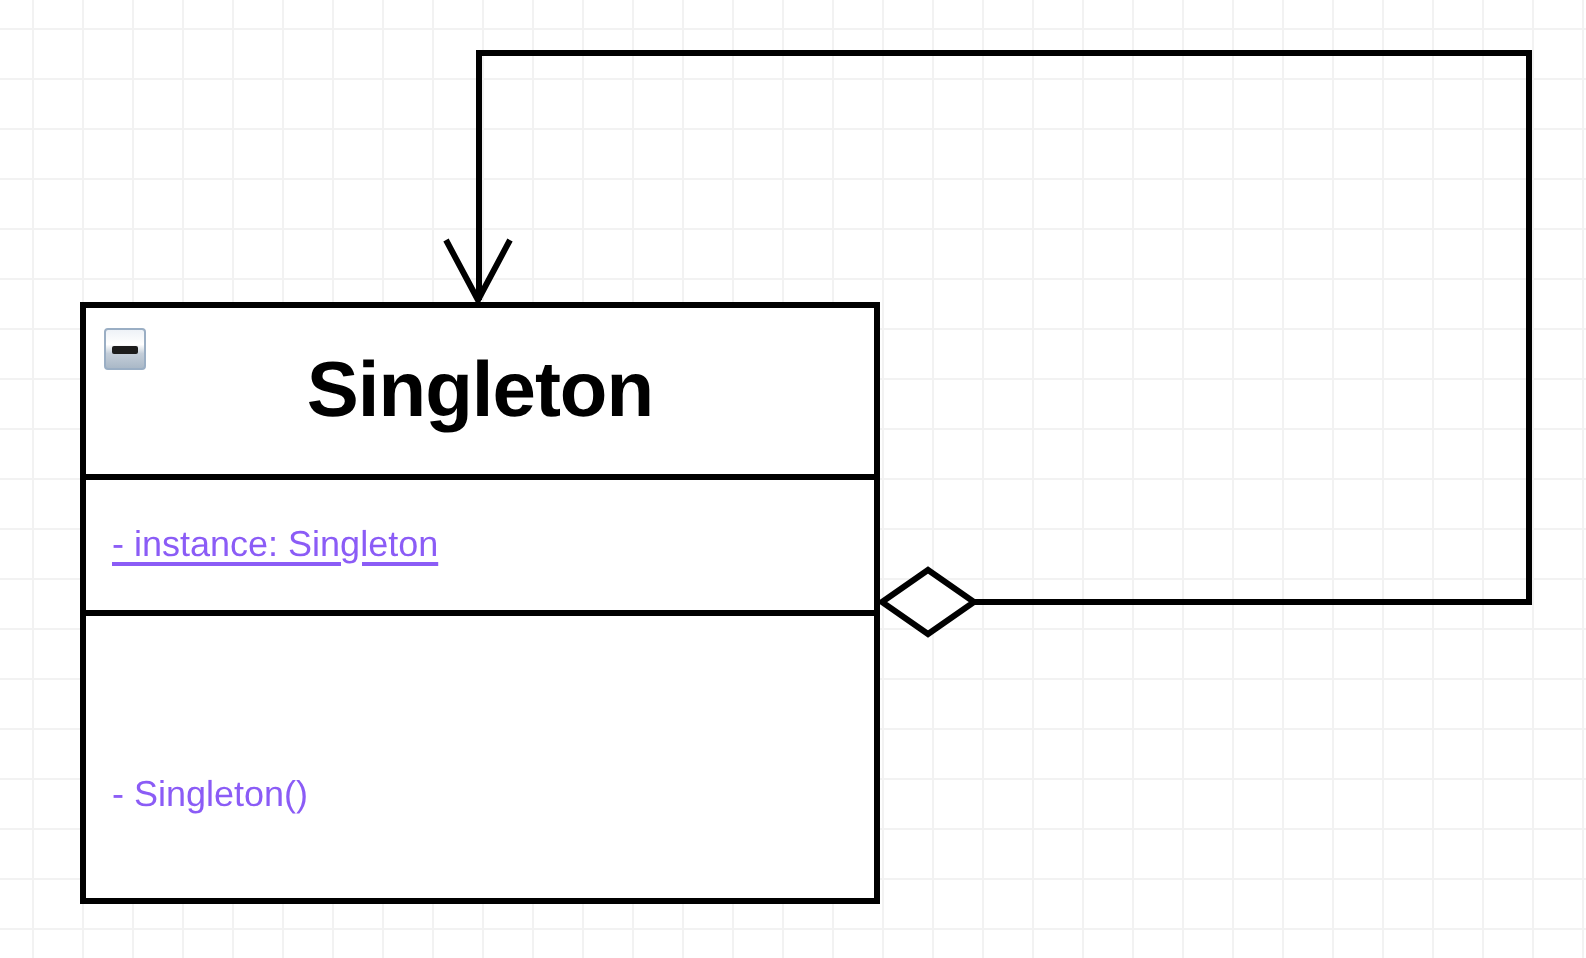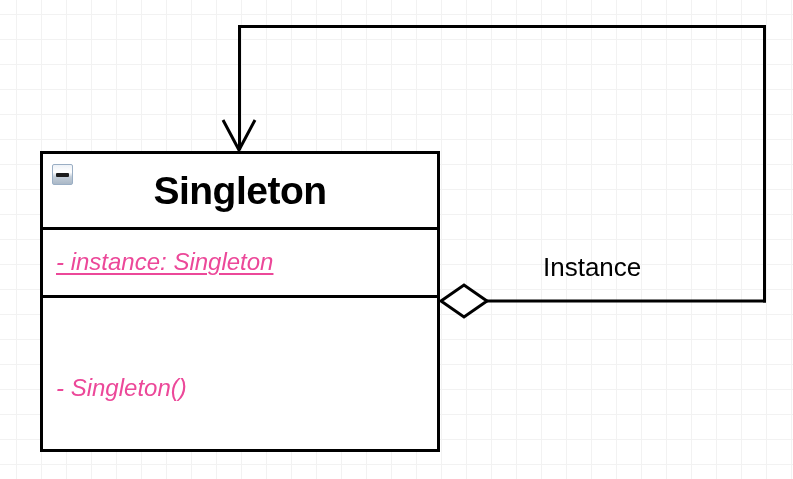--- a/index.html
+++ b/index.html
@@ -47,21 +47,21 @@
     border: 3px solid #000000;
     z-index: 3;
   }
 
   .compartment {
     position: relative;
     box-sizing: border-box;
   }
 
   .compartment-name {
-    height: 76px;
+    height: 86px;
     border-bottom: 3px solid #000000;
     display: flex;
     align-items: center;
     justify-content: center;
   }
 
   .compartment-attrs {
     height: 68px;
     border-bottom: 3px solid #000000;
     display: flex;
@@ -82,25 +82,24 @@
   .class-title {
     font-size: 39px;
     font-weight: bold;
     color: #000000;
     letter-spacing: -0.5px;
     line-height: 1;
     white-space: nowrap;
   }
 
   .member {
-    font-size: 24px;
-    color: #ec4899;
+    font-size: 18px;
+    color: #8b5cf6;
     line-height: 1.1;
     white-space: nowrap;
-    font-style: italic;
   }
 
   .member.static {
     text-decoration: underline;
     text-underline-offset: 3px;
     text-decoration-thickness: 2px;
   }
 
   
   .collapse-icon {
@@ -151,21 +150,20 @@
 
     <path d="M 766 26.5 L 238 26.5" fill="none" stroke="#000000" stroke-width="3"></path>
 
     <path d="M 239.5 25 L 239.5 150" fill="none" stroke="#000000" stroke-width="3"></path>
 
     <path d="M 223 120 L 239 150 L 255 120" fill="none" stroke="#000000" stroke-width="3" stroke-linecap="butt" stroke-linejoin="miter"></path>
 
     <polygon points="441,301 464,285 487,301 464,317" fill="#ffffff" stroke="#000000" stroke-width="3"></polygon>
   </svg>
 
-  <div class="assoc-label">Instance</div>
 
   <div class="class-box">
 
     <div class="collapse-icon">
       <span class="minus-bar"></span>
     </div>
 
     <div class="compartment compartment-name">
       <span class="class-title">Singleton</span>
     </div>

